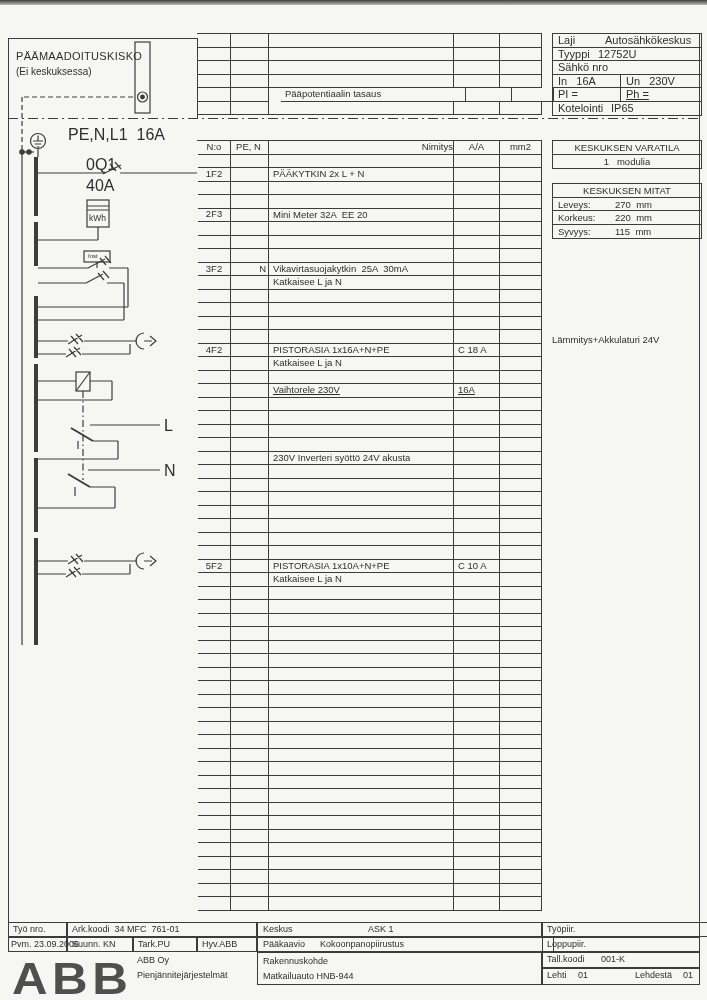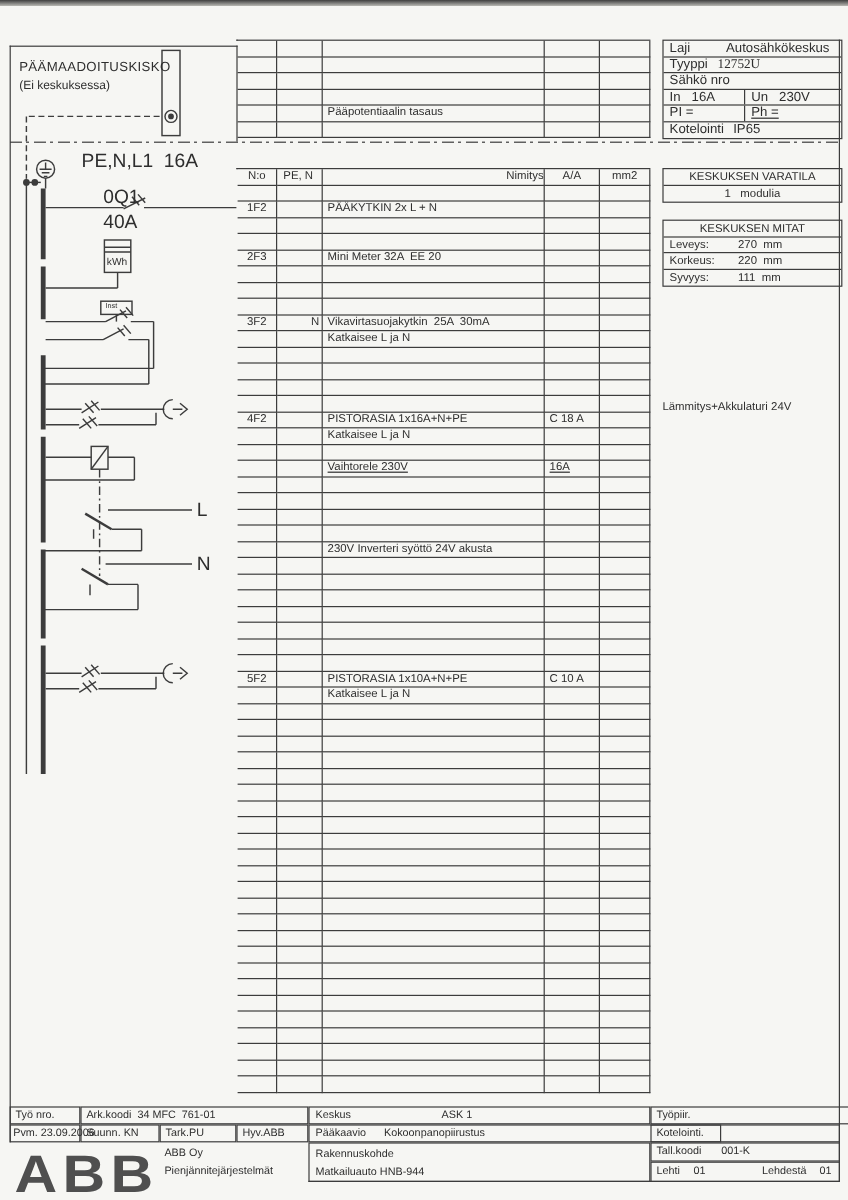--- a/index.html
+++ b/index.html
@@ -153,21 +153,21 @@
       <div class="grid-row " style="top: 40.5px; height: 13.5px;">
         <div class="grid-cell c0" style="width: 33px;"></div>
         <div class="grid-cell c1" style="width: 38px;"></div>
         <div class="grid-cell c2" style="width: 185px;"></div>
         <div class="grid-cell c3" style="width: 46px;"></div>
         <div class="grid-cell c4" style="width: 42px;"></div>
       </div>
       <div class="grid-row " style="top: 54px; height: 13.5px;">
         <div class="grid-cell c0" style="width: 33px;"></div>
         <div class="grid-cell c1" style="width: 38px;"></div>
-        <div class="grid-cell c2" style="width: 185px;">Pääpotentiaalin tasaus</div>
+        <div class="grid-cell c2" style="width: 185px; margin-left: 12px;">Pääpotentiaalin tasaus</div>
         <div class="grid-cell c3" style="width: 46px;"></div>
         <div class="grid-cell c4" style="width: 42px;"></div>
       </div>
       <div class="grid-row " style="top: 67.5px; height: 13.5px;">
         <div class="grid-cell c0" style="width: 33px;"></div>
         <div class="grid-cell c1" style="width: 38px;"></div>
         <div class="grid-cell c2" style="width: 185px;"></div>
         <div class="grid-cell c3" style="width: 46px;"></div>
         <div class="grid-cell c4" style="width: 42px;"></div>
       </div>
@@ -202,21 +202,21 @@
         <div class="grid-cell c4" style="width: 42px;"></div>
       </div>
       <div class="grid-row " style="top: 54px; height: 13.5px;">
         <div class="grid-cell c0" style="width: 33px;"></div>
         <div class="grid-cell c1" style="width: 38px;"></div>
         <div class="grid-cell c2" style="width: 185px;"></div>
         <div class="grid-cell c3" style="width: 46px;"></div>
         <div class="grid-cell c4" style="width: 42px;"></div>
       </div>
       <div class="grid-row " style="top: 67.5px; height: 13.5px;">
-        <div class="grid-cell c0" style="width: 33px;">2F3</div>
+        <div class="grid-cell c0" style="width: 33px; font-family: Liberation Mono, monospace;">2F3</div>
         <div class="grid-cell c1" style="width: 38px;"></div>
         <div class="grid-cell c2" style="width: 185px;">Mini Meter 32A  EE 20</div>
         <div class="grid-cell c3" style="width: 46px;"></div>
         <div class="grid-cell c4" style="width: 42px;"></div>
       </div>
       <div class="grid-row " style="top: 81px; height: 13.5px;">
         <div class="grid-cell c0" style="width: 33px;"></div>
         <div class="grid-cell c1" style="width: 38px;"></div>
         <div class="grid-cell c2" style="width: 185px;"></div>
         <div class="grid-cell c3" style="width: 46px;"></div>
@@ -574,21 +574,21 @@
       </div>
     </div>
 
   <div class="abs info-box">
     <div class="info-row" style="top:0;">
       <span style="left:5px;">Laji</span>
       <span style="left:52px;">Autosähkökeskus</span>
     </div>
     <div class="info-row" style="top:13.5px;">
       <span style="left:5px;">Tyyppi</span>
-      <span style="left:45px;font-family:Liberation Serif, serif;">12752U</span>
+      <span style="left:45px;">12752U</span>
     </div>
     <div class="info-row" style="top:27px;">
       <span style="left:5px;">Sähkö nro</span>
     </div>
     <div class="info-row" style="top:40.5px;">
       <span class="split"></span>
       <span style="left:5px;" class="pre">In   16A</span>
       <span style="left:73px;" class="pre">Un   230V</span>
     </div>
     <div class="info-row" style="top:54px;">
@@ -612,21 +612,21 @@
     <div class="mitat-row">
       <span class="ml">Leveys:</span>
       <span class="mv">270  mm</span>
     </div>
     <div class="mitat-row">
       <span class="ml">Korkeus:</span>
       <span class="mv">220  mm</span>
     </div>
     <div class="mitat-row">
       <span class="ml">Syvyys:</span>
-      <span class="mv">111  mm</span>
+      <span class="mv">115  mm</span>
     </div>
   </div>
 
   <div class="tb-cell" style="left:8px;top:922px;width:59px;height:15px;">
     <span style="left:4px;">Työ nro.</span>
   </div>
   <div class="tb-cell" style="left:67px;top:922px;width:190px;height:15px;">
     <span style="left:4px;" class="pre">Ark.koodi  34 MFC  761-01</span>
   </div>
   <div class="tb-cell" style="left:257px;top:922px;width:285px;height:15px;">
@@ -642,26 +642,26 @@
   </div>
   <div class="tb-cell" style="left:67px;top:937px;width:66px;height:15px;">
     <span style="left:4px;">Suunn. KN</span>
   </div>
   <div class="tb-cell" style="left:133px;top:937px;width:64px;height:15px;">
     <span style="left:4px;">Tark.PU</span>
   </div>
   <div class="tb-cell" style="left:197px;top:937px;width:60px;height:15px;">
     <span style="left:4px;">Hyv.ABB</span>
   </div>
-  <div class="tb-cell" style="left:257px;top:937px;width:344px;height:15px;">
+  <div class="tb-cell" style="left:257px;top:937px;width:297px;height:15px;">
     <span style="left:5px;">Pääkaavio</span>
     <span style="left:62px;">Kokoonpanopiirustus</span>
   </div>
   <div class="tb-cell" style="left:542px;top:937px;width:158px;height:15px;">
-    <span style="left:4px;">Kotelointi.</span>
+    <span style="left:4px;">Loppupiir.</span>
   </div>
 
   <div class="tb-cell" style="left:130px;top:952px;width:127px;height:33px;border:none;">
     <span style="left:7px;top:2px;">ABB Oy</span>
     <span style="left:7px;top:17px;">Pienjännitejärjestelmät</span>
   </div>
   <div class="tb-cell" style="left:257px;top:952px;width:285px;height:33px;">
     <span style="left:5px;top:2px;">Rakennuskohde</span>
     <span style="left:5px;top:17px;">Matkailuauto HNB-944</span>
   </div>

